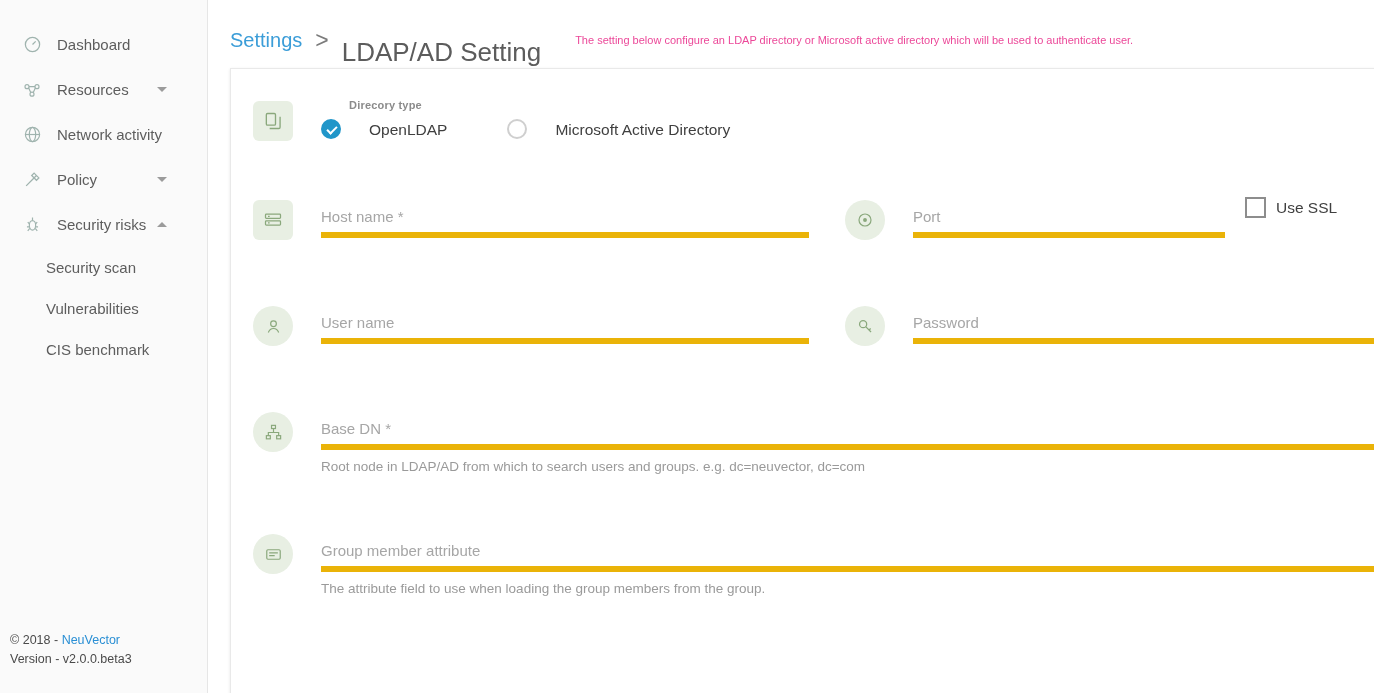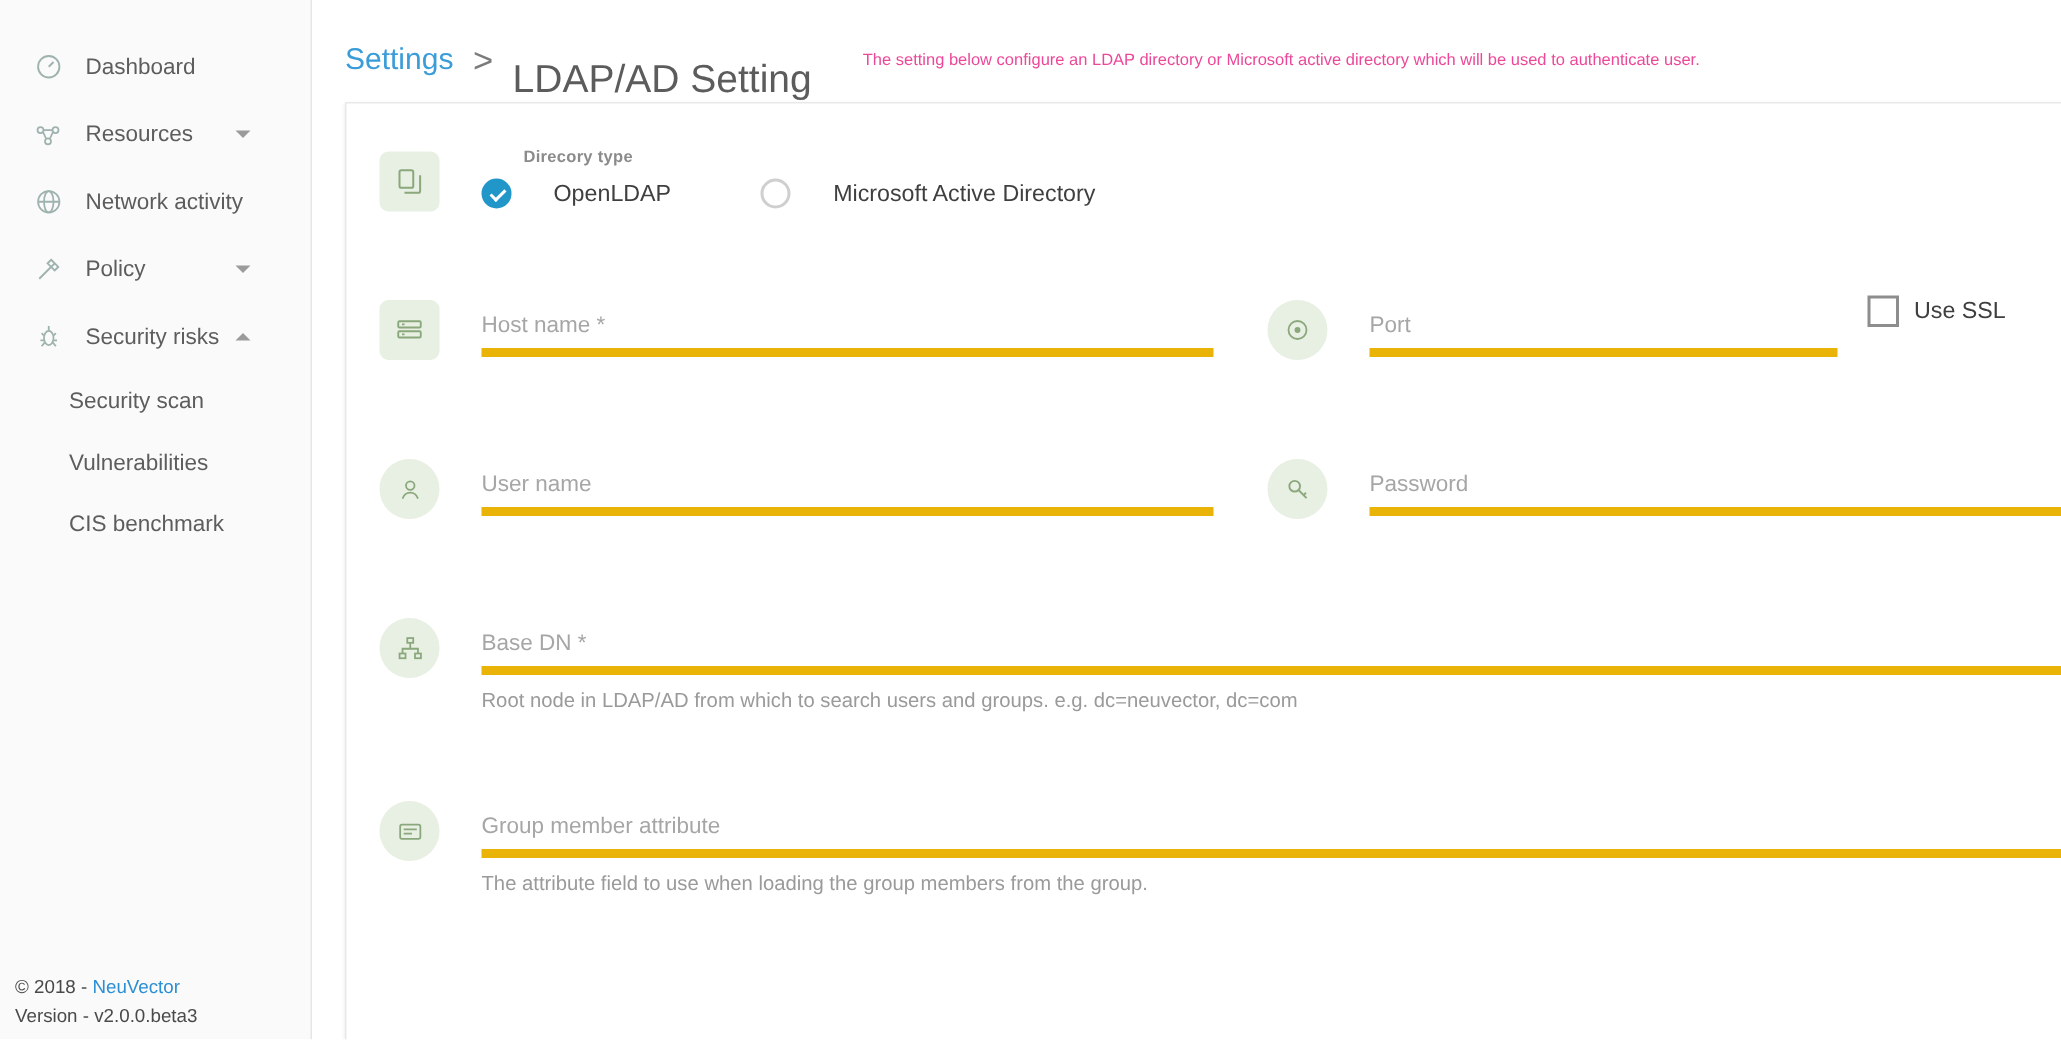--- a/index.html
+++ b/index.html
@@ -59,21 +59,21 @@
     display: flex;
     align-items: center;
     padding-left: 46px;
     font-size: 15px;
     color: #5d5d5d;
     cursor: pointer;
   }
   .footer {
     position: absolute;
     left: 10px;
-    bottom: 6px;
+    bottom: 24px;
     font-size: 12.5px;
     color: #4a4a4a;
     line-height: 19px;
   }
   .footer a { color: #2a8fd4; text-decoration: none; }
 
   
   .main {
     flex: 1;
     height: 693px;

